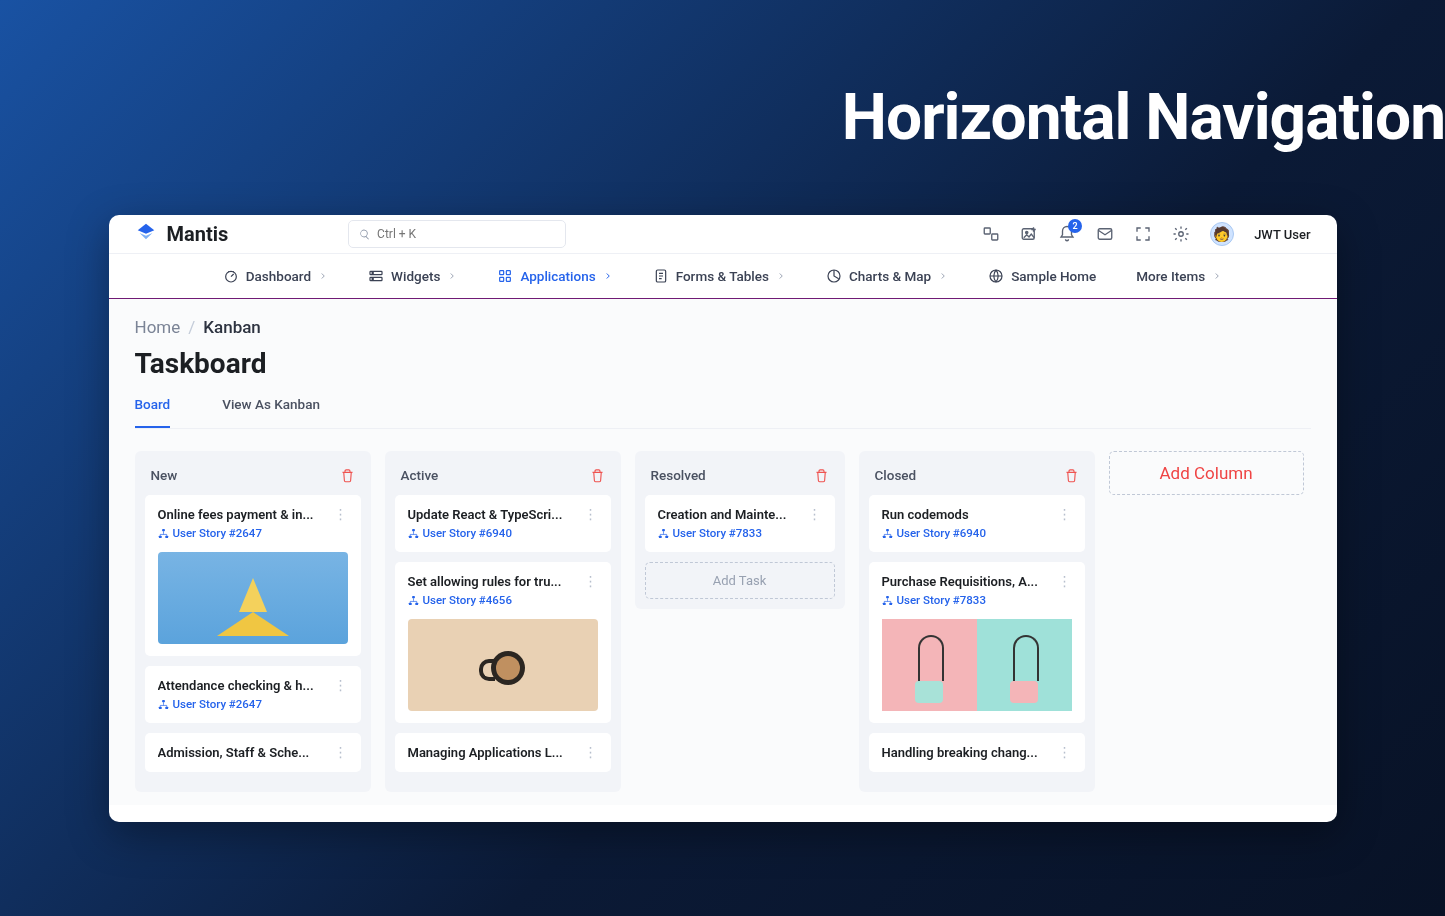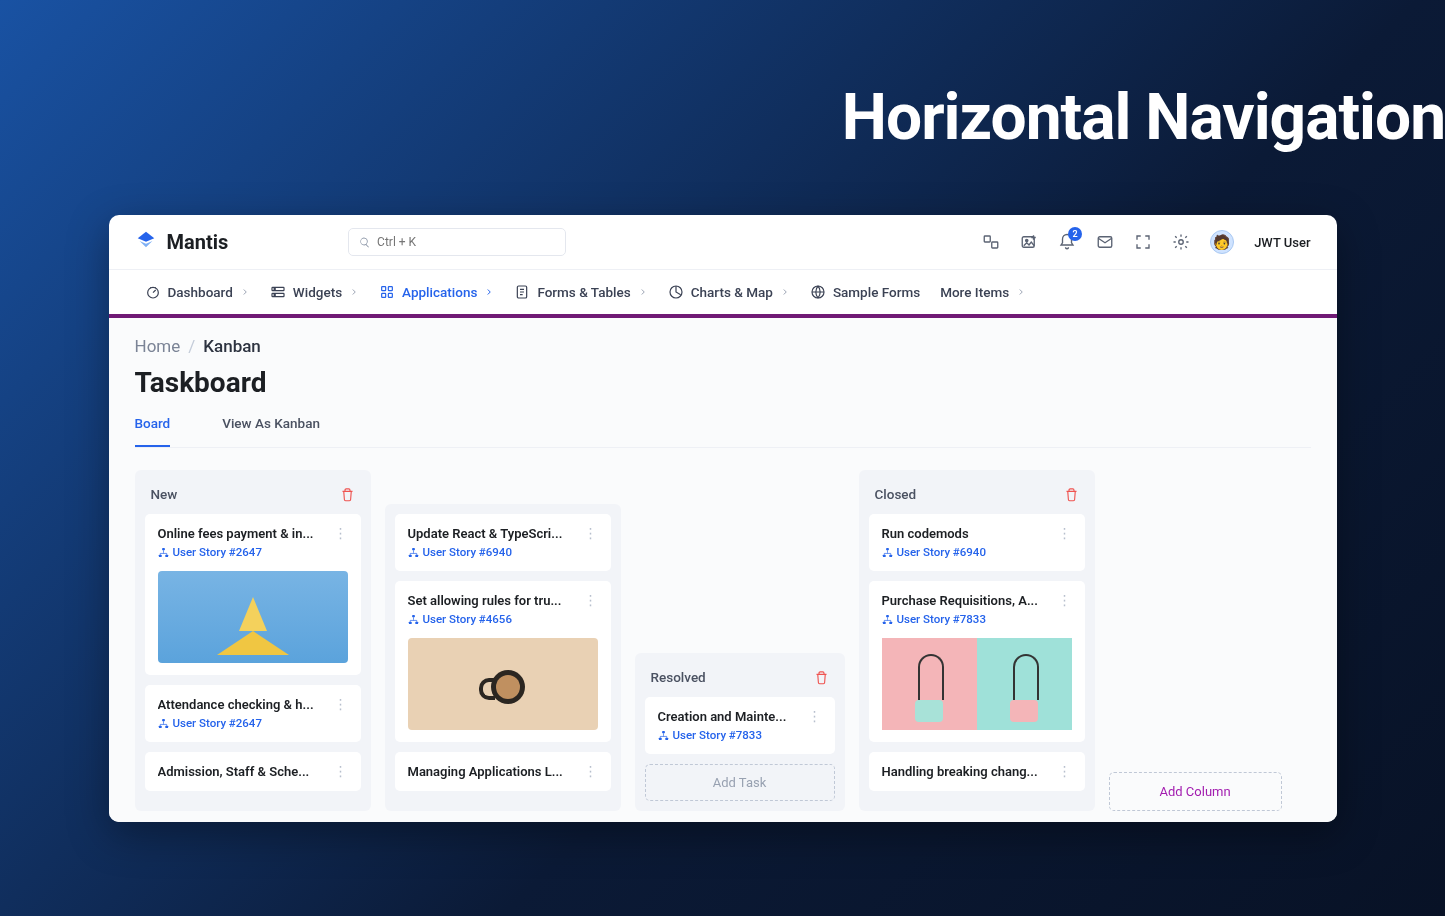--- a/index.html
+++ b/index.html
@@ -1,45 +1,45 @@
 <!DOCTYPE html>
 <html><head>
 <meta charset="utf-8">
 <style>
 * { margin: 0; padding: 0; box-sizing: border-box; font-family: -apple-system, BlinkMacSystemFont, "Segoe UI", Roboto, sans-serif; }
 body { background: linear-gradient(135deg, #1952a3 0%, #0b1a36 60%, #081226 100%); min-height: 916px; width: 1445px; overflow: hidden; }
 .hero-title { color: #fff; font-size: 64px; font-weight: 700; text-align: right; padding: 80px 0 60px; letter-spacing: -1px; }
 .app-window { background: #fff; width: 1228px; height: 607px; margin: 0 auto; border-radius: 10px; box-shadow: 0 12px 40px rgba(0,0,0,.35); overflow: hidden; position: relative; }
-.topbar { display: flex; align-items: center; padding: 13px 26px; border-bottom: 1px solid #eef0f5; justify-content: space-between; }
+.topbar { display: flex; align-items: center; padding: 5px 26px; border-bottom: 1px solid #eef0f5; justify-content: space-between; }
 .logo-wrap { display: flex; align-items: center; gap: 10px; }
 .logo-icon svg { width: 22px; height: 22px; }
 .brand { font-size: 20px; font-weight: 700; color: #1c1f23; }
 .search-box { margin-left: 120px; display: flex; align-items: center; border: 1px solid #e4e7ee; border-radius: 5px; padding: 6px 10px; width: 218px; }
 .search-box svg { width: 13px; height: 13px; fill: #8d97a8; }
 .search-box input { border: none; outline: none; font-size: 12px; color: #8d97a8; margin-left: 6px; width: 100%; background: transparent; }
 .topbar-right { margin-left: auto; display: flex; align-items: center; gap: 20px; }
 .topbar-right .ico { width: 18px; height: 18px; color: #5b6373; cursor: pointer; position: relative; }
 .badge-count { position: absolute; top: -6px; right: -6px; background: #2563eb; color: #fff; font-size: 9px; border-radius: 50%; width: 14px; height: 14px; display: flex; align-items: center; justify-content: center; font-weight: 600; }
 .avatar { width: 24px; height: 24px; border-radius: 50%; background: #cfe3ff; display: flex; align-items: center; justify-content: center; font-size: 14px; border: 1px solid #aac9f2; }
 .username { font-size: 13px; color: #1c1f23; font-weight: 500; }
-.navbar { display: flex; align-items: center; padding: 14px 36px; gap: 20px; border-bottom: 4px solid #701a75; }
+.navbar { display: flex; align-items: center; padding: 14px 36px; gap: 40px; border-bottom: 1px solid #701a75; justify-content: center; }
 .nav-item { display: flex; align-items: center; gap: 7px; font-size: 13.5px; color: #3b4254; font-weight: 500; cursor: pointer; }
 .nav-item.active { color: #2563eb; }
 .nav-item .nico { width: 16px; height: 16px; }
 .nav-item .chev { width: 10px; height: 10px; color: #9ba4b4; }
 .nav-item.active .chev { color: #2563eb; }
 .content { padding: 18px 26px 0; background: #fafbfc; height: calc(100% - 53px - 48px); overflow: hidden; }
 .breadcrumb { display: flex; align-items: center; gap: 8px; color: #7b8496; font-size: 17px; }
 .breadcrumb .sep { color: #c4ccd9; }
 .breadcrumb .current { color: #2d3340; font-weight: 500; }
 .page-title { font-size: 28px; font-weight: 700; color: #1c1f23; margin-top: 10px; }
 .tabs { display: flex; gap: 52px; margin-top: 16px; border-bottom: 1px solid #eef0f5; }
 .tab { font-size: 13.5px; color: #4a5161; font-weight: 500; padding: 0 0 14px; cursor: pointer; border-bottom: 2px solid transparent; }
 .tab.active { color: #2563eb; border-bottom-color: #2563eb; }
-.board { display: flex; gap: 14px; margin-top: 22px; align-items: flex-end; }
+.board { display: flex; gap: 14px; margin-top: 22px; align-items: flex-start; }
 .column { background: #f2f4f8; border-radius: 6px; width: 236px; padding: 10px; flex-shrink: 0; }
 .column.resolved { width: 210px; }
 .col-head { display: flex; align-items: center; justify-content: space-between; padding: 6px 6px 12px; }
 .col-title { font-size: 13.5px; color: #4a5161; font-weight: 500; }
 .trash { width: 15px; height: 15px; color: #ef5350; cursor: pointer; }
 .card { background: #fff; border-radius: 5px; padding: 12px 13px; margin-bottom: 10px; }
 .card-head { display: flex; justify-content: space-between; align-items: flex-start; }
 .card-title { font-size: 13px; font-weight: 600; color: #1c1f23; white-space: nowrap; overflow: hidden; text-overflow: ellipsis; max-width: 170px; }
 .resolved .card-title { max-width: 140px; }
 .more-dots { color: #b7bfcd; font-size: 14px; cursor: pointer; line-height: 1; }
@@ -54,21 +54,21 @@
 .mug::before { content:''; position:absolute; left:-12px; top:8px; width:12px; height:14px; border:4px solid #2b2621; border-right:none; border-radius: 10px 0 0 10px; }
 .mug::after { content:''; position:absolute; left:5px; top:5px; width:24px; height:24px; border-radius:50%; background: #c09060; }
 .img-bags { display: flex; }
 .bag-l { flex:1; background: #f4b5b8; position: relative; }
 .bag-r { flex:1; background: #9fe1d9; position: relative; }
 .bag { position: absolute; bottom: 8px; left: 50%; transform: translateX(-50%); width: 28px; height: 22px; border-radius: 4px; }
 .bag-l .bag { background: #a8e2d8; }
 .bag-r .bag { background: #f4b5b8; }
 .bag::before { content:''; position: absolute; top:-46px; left:3px; width:22px; height:44px; border:2px solid #333; border-bottom:none; border-radius: 14px 14px 0 0; }
 .add-task { border: 1px dashed #c0c8d6; border-radius: 5px; padding: 10px; text-align: center; color: #98a1b1; font-size: 13px; cursor: pointer; background: #f2f4f8; }
-.add-column { border: 1px dashed #c0c8d6; border-radius: 5px; padding: 11px 50px; text-align: center; color: #a21caf; font-size: 13px; cursor: pointer; flex-shrink: 0; background: transparent; }
+.add-column { border: 1px dashed #c0c8d6; border-radius: 5px; padding: 11px 50px; text-align: center; color: #ef4444; font-size: 17px; cursor: pointer; flex-shrink: 0; background: transparent; }
 </style>
 </head>
 <body>
 
 <h1 class="hero-title">Horizontal Navigation</h1>
 
 <div class="app-window">
 
   <div class="topbar">
     <div class="logo-wrap">
@@ -173,21 +173,21 @@
       <span>Charts &amp; Map</span>
       <svg class="chev" viewBox="0 0 24 24" fill="none" stroke="currentColor" stroke-width="2.4">
           <path d="M9 6l6 6-6 6"></path>
         </svg>
     </div>
     <div class="nav-item">
       <svg class="nico" viewBox="0 0 24 24" fill="none" stroke="currentColor" stroke-width="1.8">
           <circle cx="12" cy="12" r="9"></circle>
           <path d="M12 3a14 14 0 010 18M12 3a14 14 0 000 18M3 12h18"></path>
         </svg>
-      <span>Sample Forms</span>
+      <span>Sample Home</span>
     </div>
     <div class="nav-item">
       <span>More Items</span>
       <svg class="chev" viewBox="0 0 24 24" fill="none" stroke="currentColor" stroke-width="2.4">
           <path d="M9 6l6 6-6 6"></path>
         </svg>
     </div>
   </div>
 
   <div class="content">
@@ -247,20 +247,26 @@
         </div>
         <div class="card">
           <div class="card-head">
             <span class="card-title">Admission, Staff &amp; Sche...</span>
             <span class="more-dots">⋮</span>
           </div>
         </div>
       </div>
 
       <div class="column">
+        <div class="col-head">
+          <span class="col-title">Active</span>
+          <svg class="trash" viewBox="0 0 24 24" fill="none" stroke="currentColor" stroke-width="1.8">
+              <path d="M4 7h16M8 7V5a2 2 0 012-2h4a2 2 0 012 2v2M6 7l1 13a2 2 0 002 2h6a2 2 0 002-2l1-13"></path>
+            </svg>
+        </div>
         <div class="card">
           <div class="card-head">
             <span class="card-title">Update React &amp; TypeScri...</span>
             <span class="more-dots">⋮</span>
           </div>
           <a class="story-link">
             <svg viewBox="0 0 24 24" fill="currentColor">
                 <rect x="9" y="2" width="6" height="5" rx="1"></rect>
                 <rect x="2" y="17" width="6" height="5" rx="1"></rect>
                 <rect x="16" y="17" width="6" height="5" rx="1"></rect>

